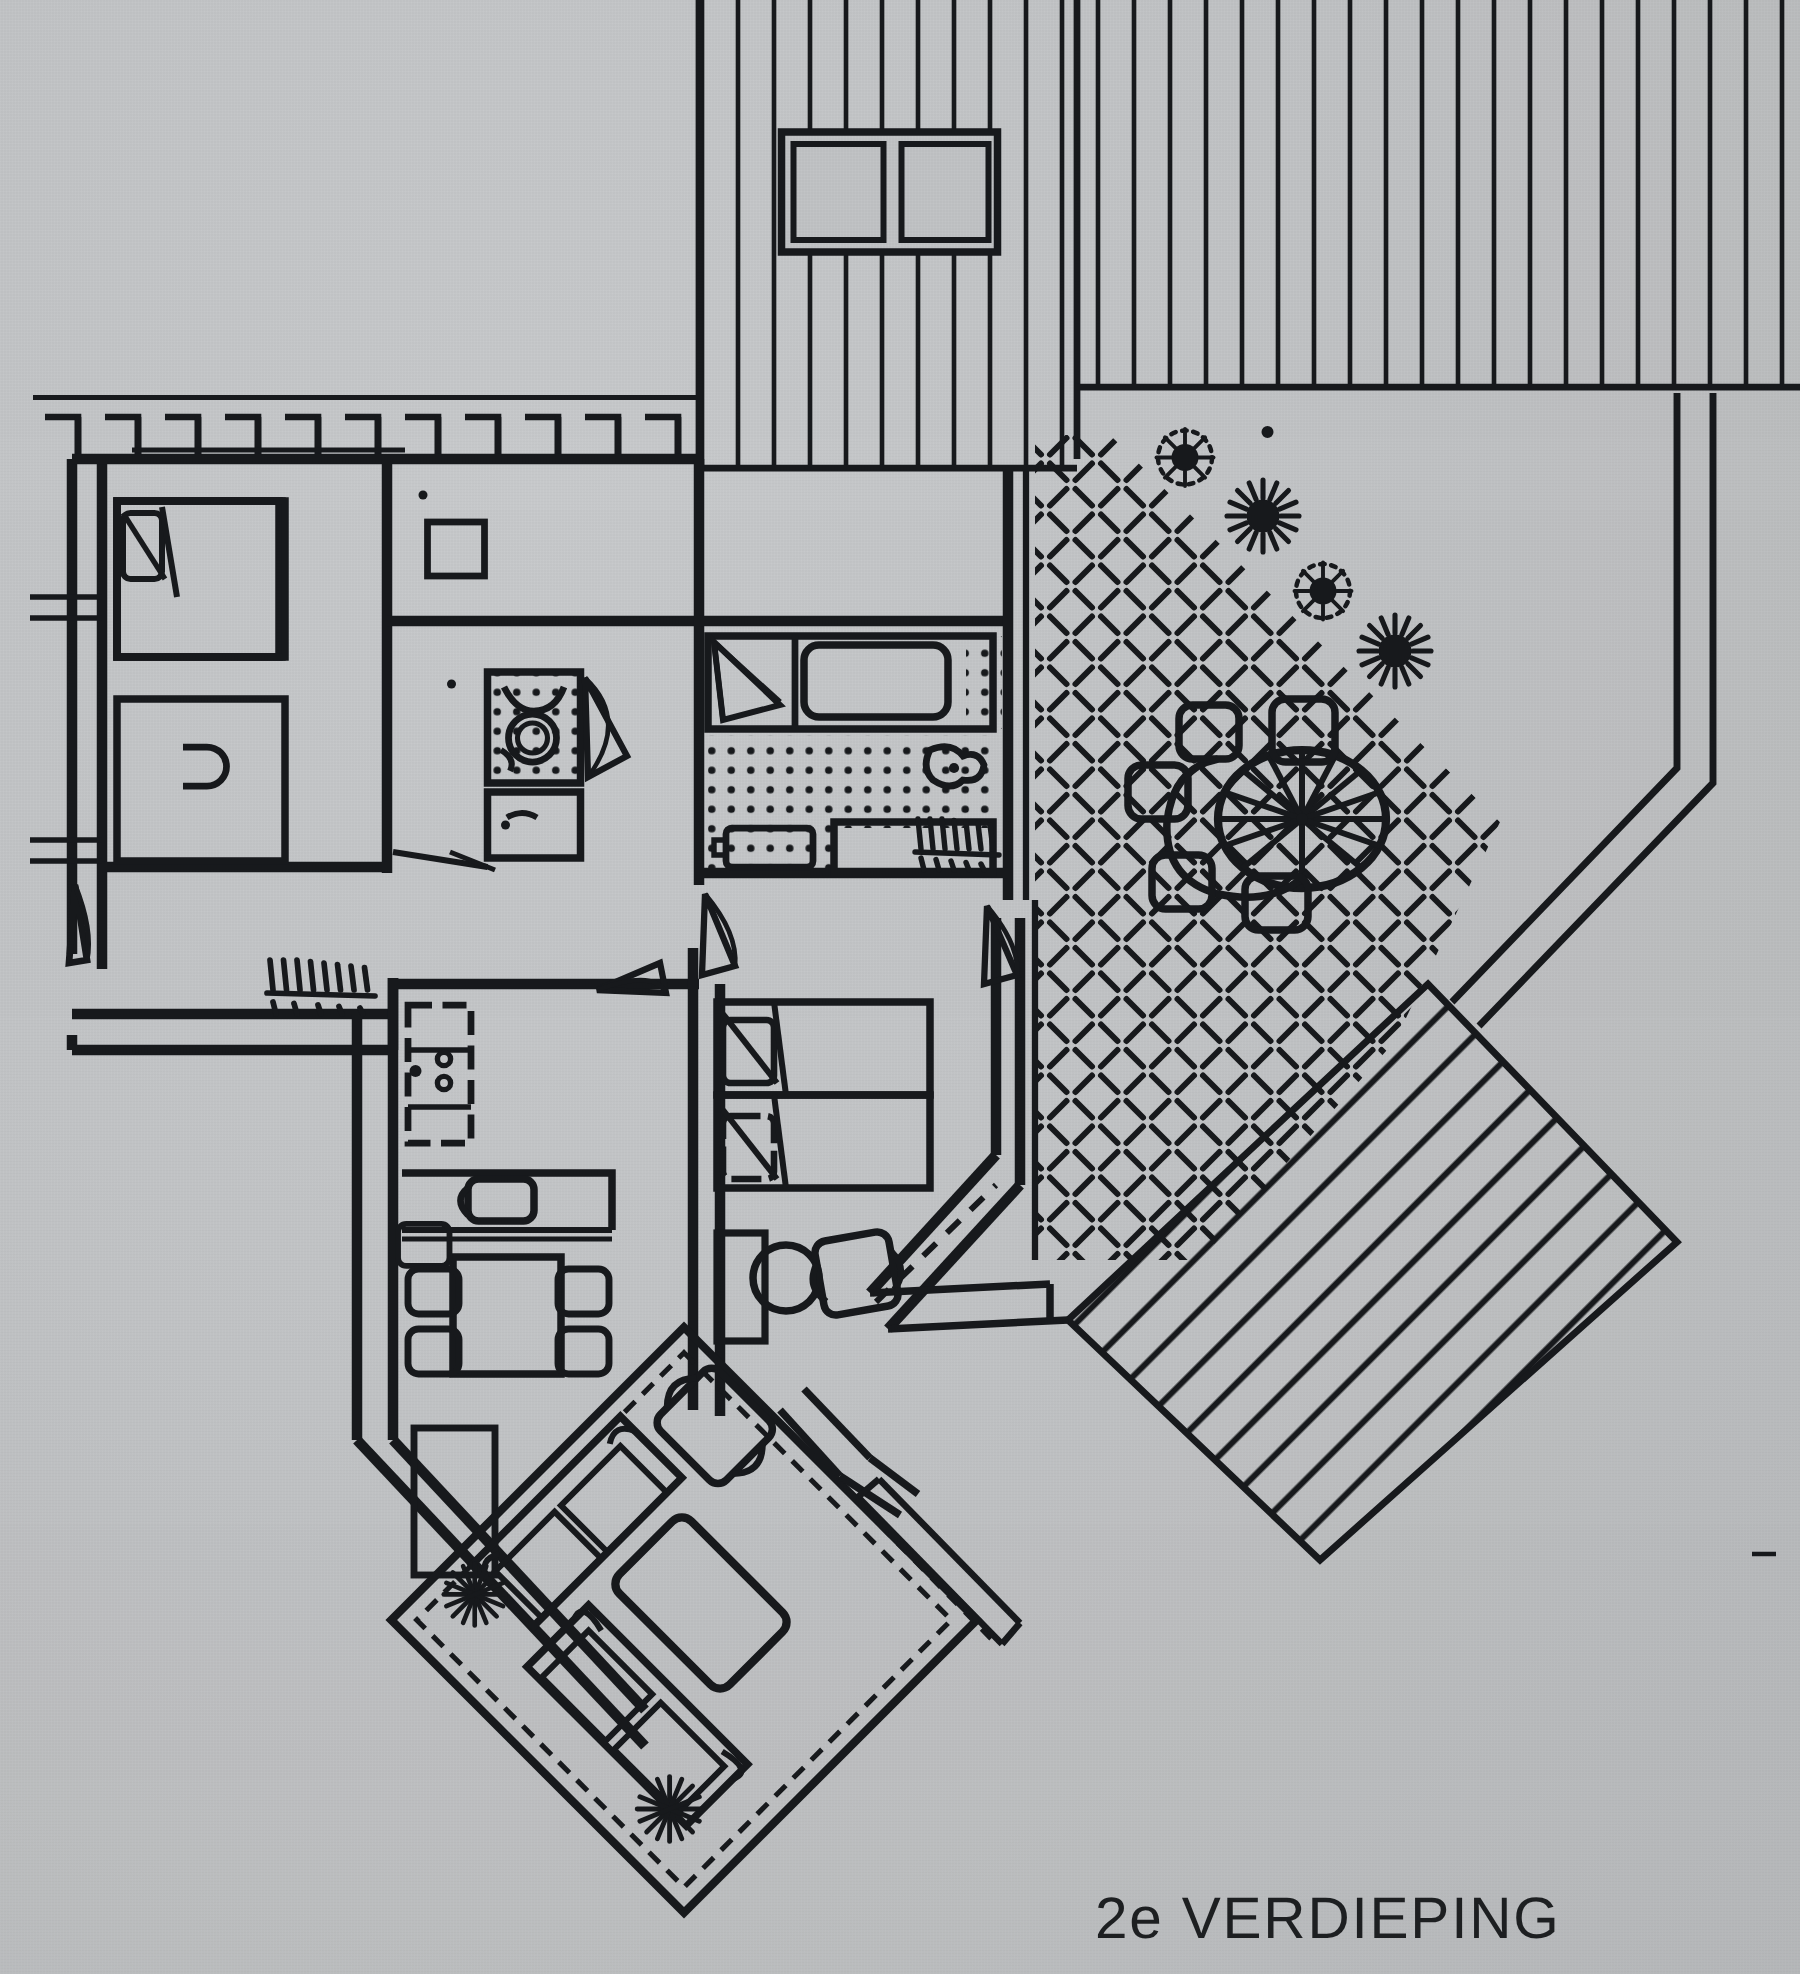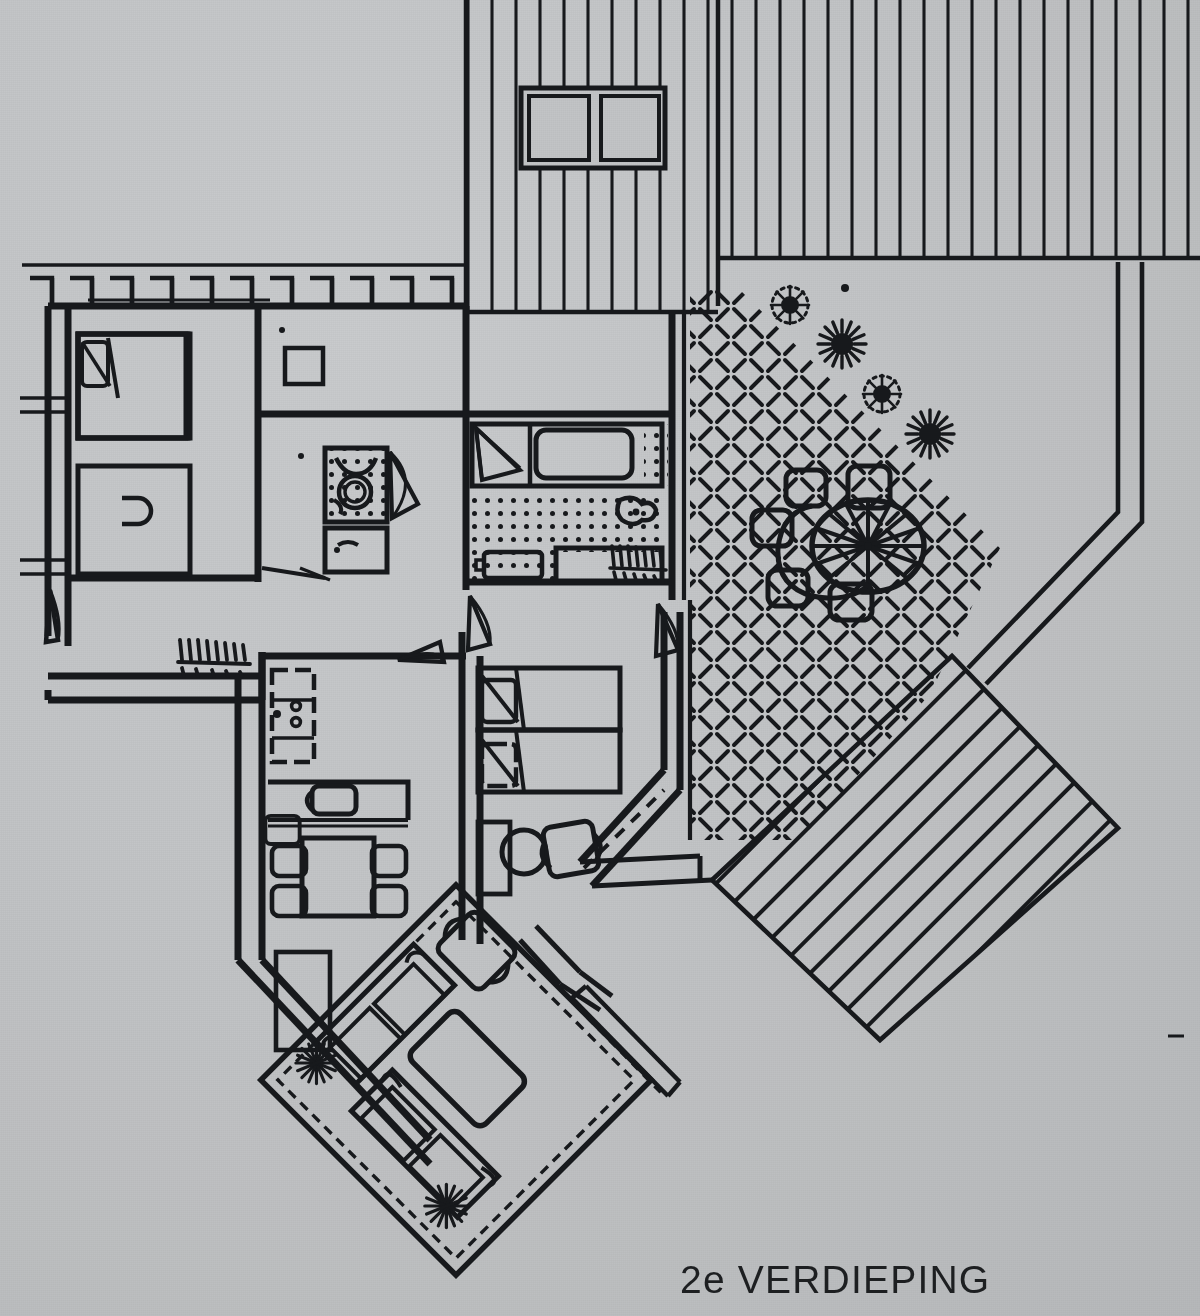--- a/index.html
+++ b/index.html
@@ -19,21 +19,21 @@
     position:absolute;inset:0;pointer-events:none;
     background-image:
       repeating-linear-gradient(0deg, rgba(255,255,255,.035) 0 1px, rgba(0,0,0,.025) 1px 2px),
       repeating-linear-gradient(90deg, rgba(255,255,255,.03) 0 1px, rgba(0,0,0,.02) 1px 2px);
     opacity:.55;
     mix-blend-mode:multiply;
   }
   #plan{position:absolute;left:0;top:0;width:1200px;height:1316px;}
   .title{
     position:absolute;
-    left:680px;top:1258px;
+    left:730px;top:1258px;
     font-size:39px;
     letter-spacing:1.2px;
     color:#1d1f21;
     font-family:"Liberation Sans", sans-serif;
     white-space:nowrap;
     text-align:center;
   }
 </style>
 </head>
 <body>

